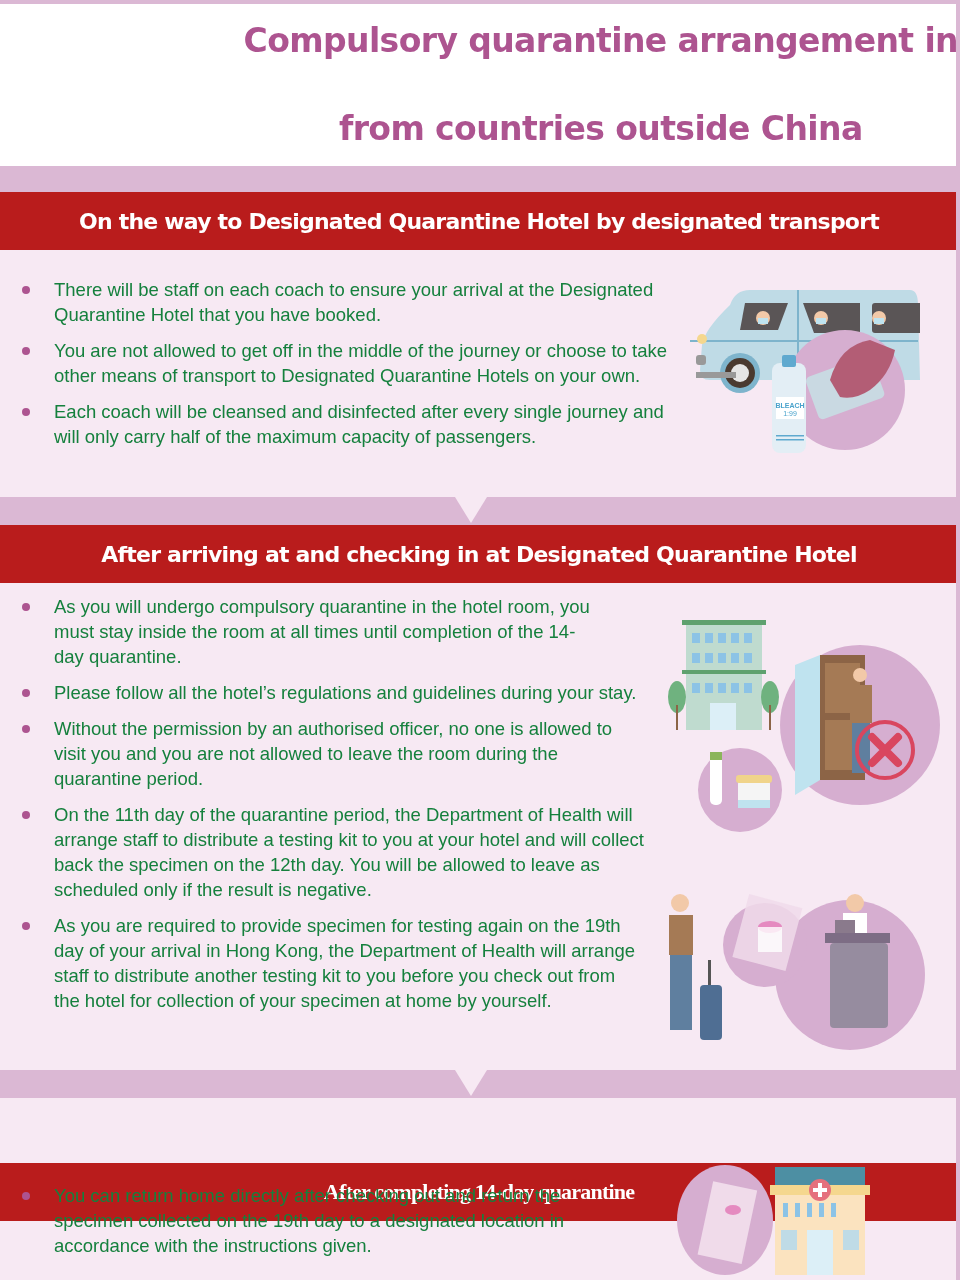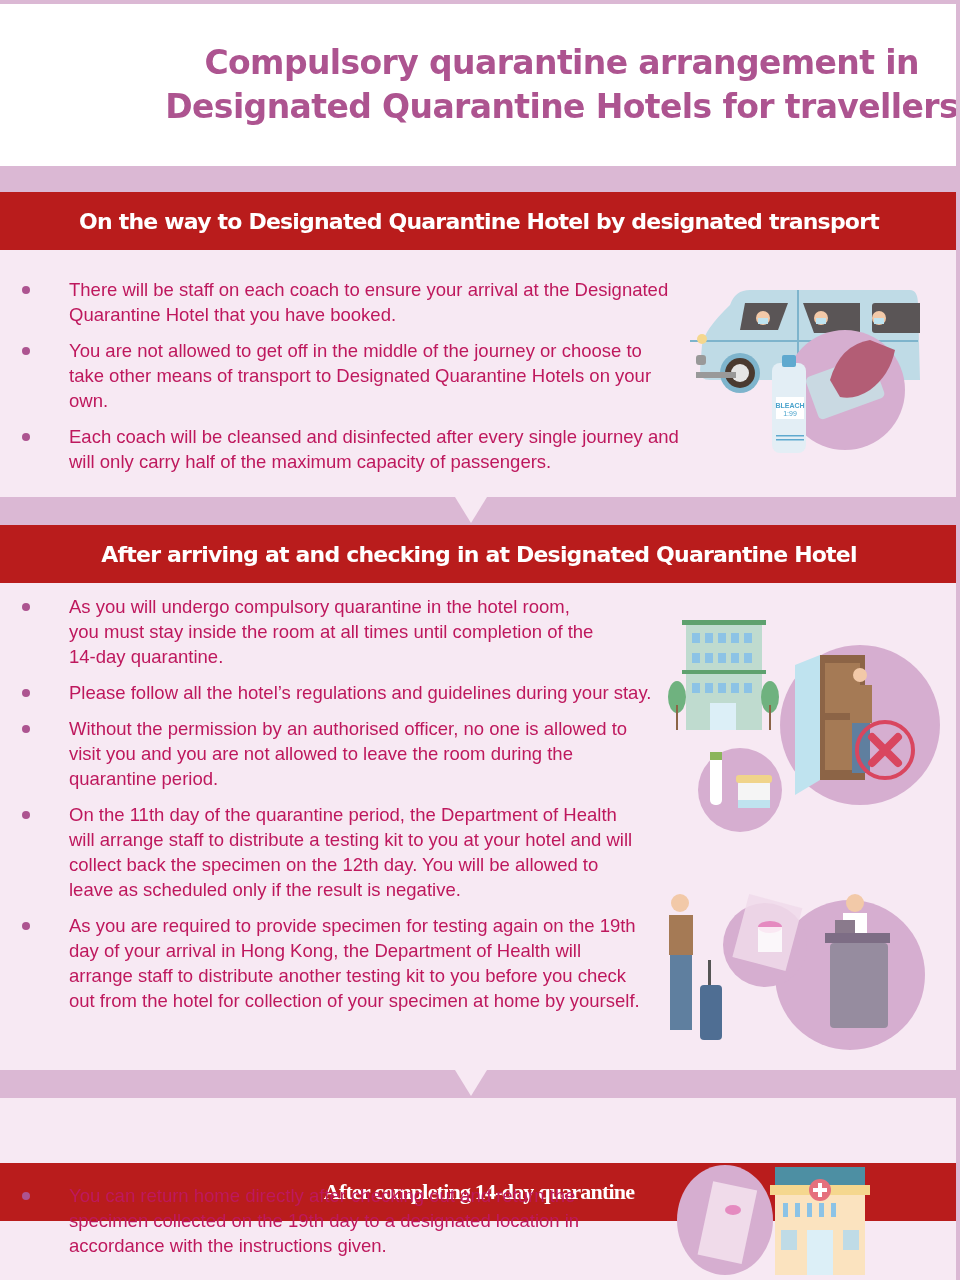--- a/index.html
+++ b/index.html
@@ -7,34 +7,35 @@
   body { font-family: "Liberation Sans", sans-serif; position: relative; }
   .page { position: absolute; left: 0; top: 0; width: 958px; height: 1280px; background: #f7e9f3; }
   .right-edge { position: absolute; right: 0; top: 0; width: 2px; height: 1280px; background: #dbb8d4; }
   .top-strip { position: absolute; left: 0; top: 0; width: 958px; height: 4px; background: #dbb8d4; }
   .title-box { position: absolute; left: 0; top: 4px; width: 958px; height: 162px; background: #ffffff; display: flex; align-items: center; justify-content: flex-end; }
   .title { color: #ad5490; font-family: "DejaVu Sans", sans-serif; font-weight: bold; font-size: 33px; line-height: 44px; text-align: center; letter-spacing: -0.6px; }
   .band { position: absolute; left: 0; width: 958px; background: #dbb8d4; }
   .band .notch { position: absolute; left: 455px; top: 0; width: 0; height: 0; border-left: 16px solid transparent; border-right: 16px solid transparent; border-top: 26px solid #f7e9f3; }
   .header { position: absolute; left: 0; width: 958px; height: 58px; background: #b91c1c; color: #ffffff; display: flex; align-items: center; justify-content: center; font-family: "DejaVu Sans", sans-serif; font-weight: bold; font-size: 22px; letter-spacing: -0.8px; }
   .list { position: absolute; left: 0; list-style: none; }
-  .list li { position: relative; padding-left: 69px; font-size: 18.5px; line-height: 25px; color: #be185d; margin-bottom: 11px; }
+  .list li { position: relative; padding-left: 54px; font-size: 18.5px; line-height: 25px; color: #15803d; margin-bottom: 11px; }
   .list li .dot { position: absolute; left: 22px; top: 9px; width: 8px; height: 8px; border-radius: 50%; background: #ad5490; }
   .illus { position: absolute; }
 </style>
 </head>
 <body>
 
 <div class="page">
   <div class="top-strip"></div>
 
   <div class="title-box">
     <h1 class="title">
       <span>Compulsory quarantine arrangement in</span><br>
-      <span>Designated Quarantine Hotels for travellers</span><br>
+      <br>
+      <span>from countries outside China</span>
     </h1>
   </div>
 
   <div class="band" style="top:166px;height:26px;"></div>
   <div class="header" style="top:192px;">On the way to Designated Quarantine Hotel by designated transport</div>
 
   <ul class="list" style="top:277px;width:680px;">
     <li><span class="dot"></span><span>There will be staff on each coach to ensure your arrival at the Designated Quarantine Hotel that you have booked.</span></li>
     <li><span class="dot"></span><span>You are not allowed to get off in the middle of the journey or choose to take other means of transport to Designated Quarantine Hotels on your own.</span></li>
     <li><span class="dot"></span><span>Each coach will be cleansed and disinfected after every single journey and will only carry half of the maximum capacity of passengers.</span></li>

